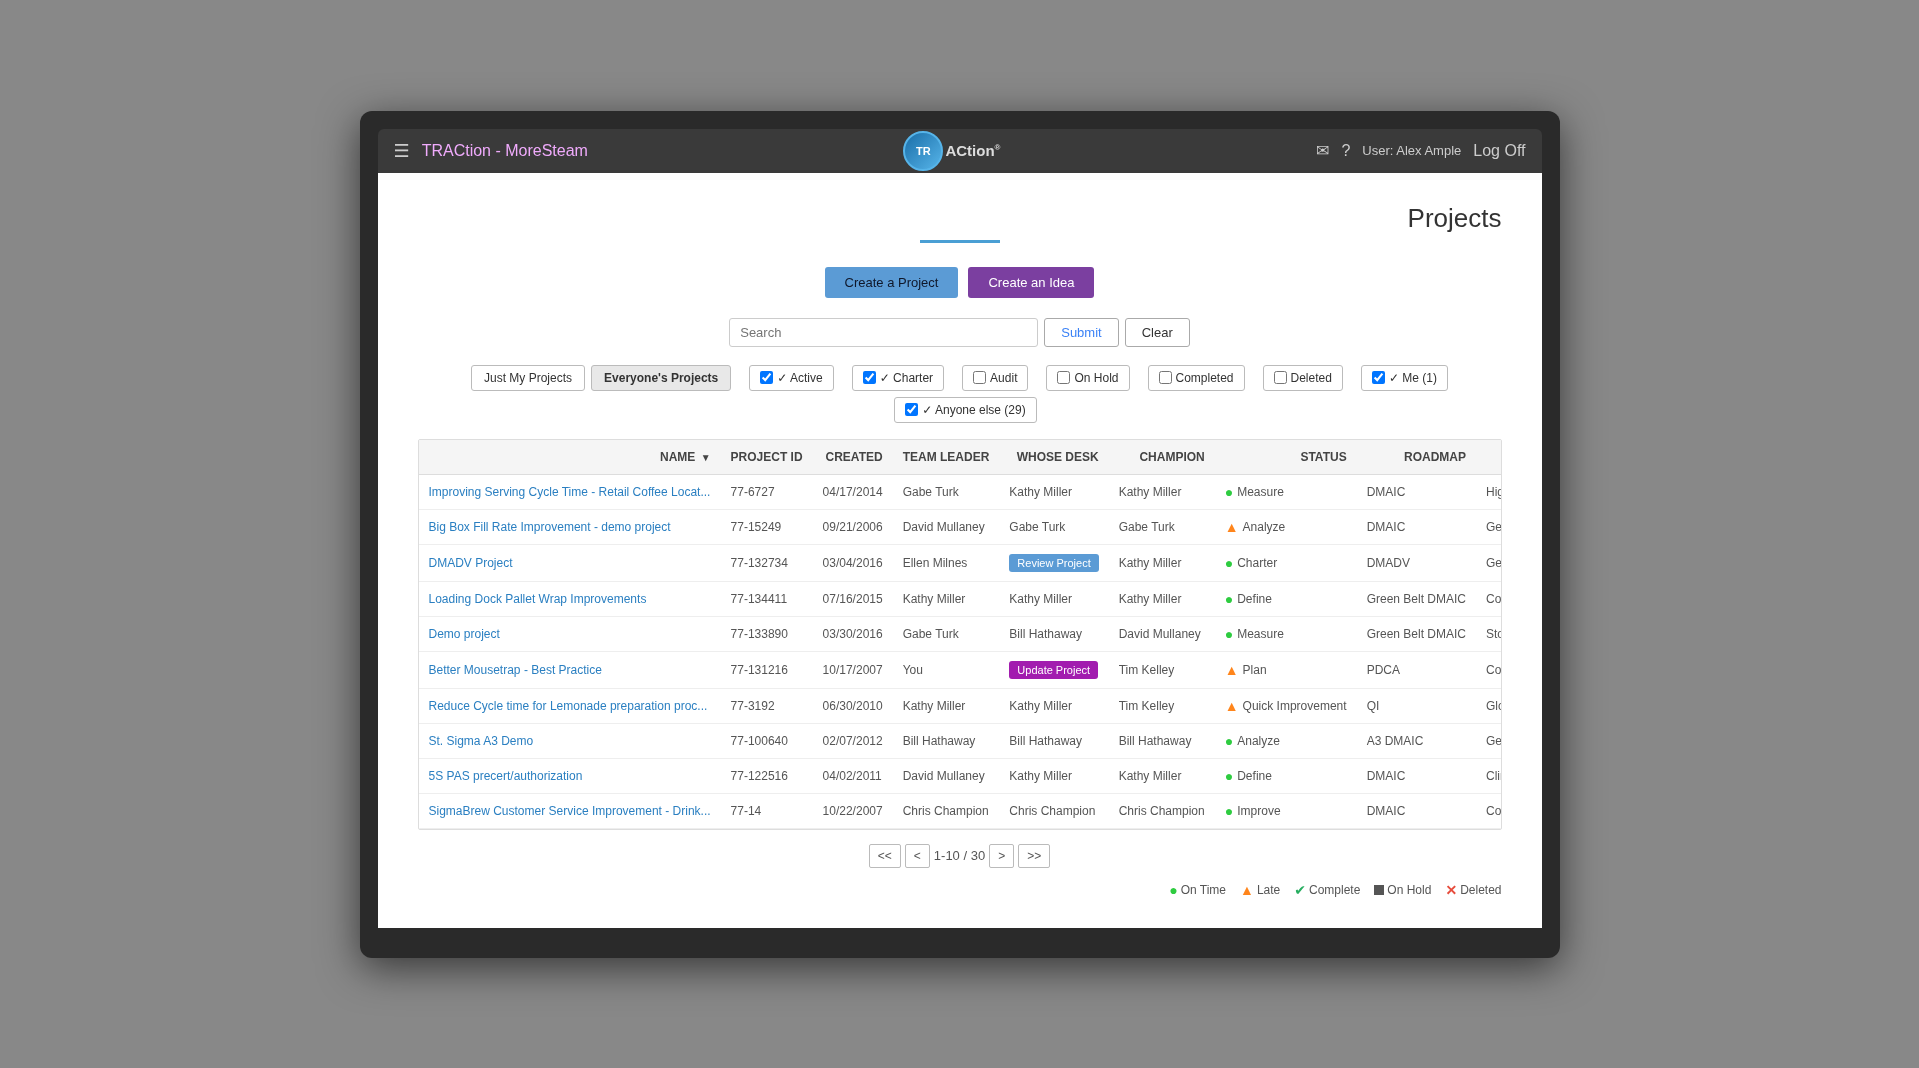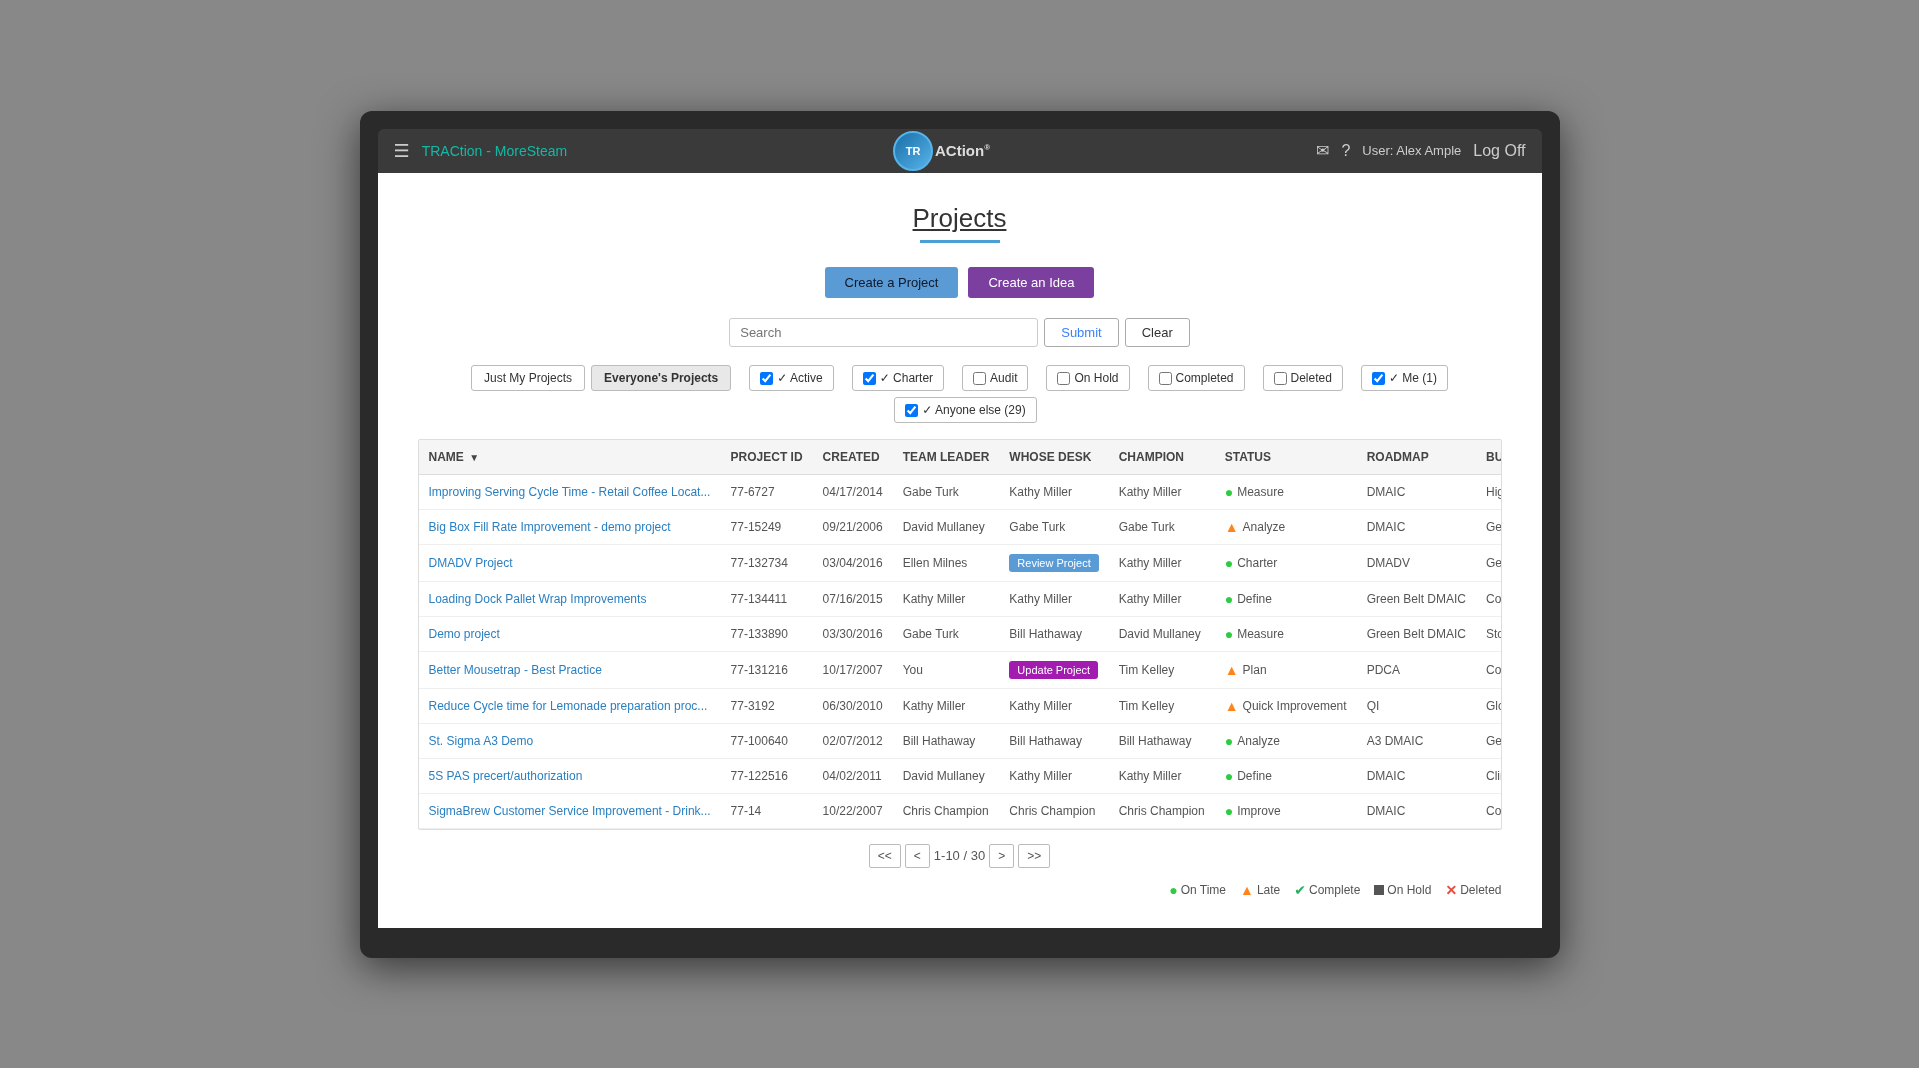--- a/index.html
+++ b/index.html
@@ -23,21 +23,21 @@
     .top-bar {
       background: #3a3a3a;
       border-radius: 6px 6px 0 0;
       display: flex;
       align-items: center;
       padding: 0 16px;
       height: 44px;
       color: #ccc;
     }
     .hamburger-icon { font-size: 18px; margin-right: 12px; cursor: pointer; }
-    .top-bar-title { font-size: 14px; color: #14b8a6; }
+    .top-bar-title { font-size: 16px; color: #f0abfc; }
     .top-bar-logo {
       margin: 0 auto;
       display: flex;
       align-items: center;
     }
     .logo-circle {
       width: 40px; height: 40px;
       background: linear-gradient(135deg, #1a6ea8, #56b4e9);
       border-radius: 50%;
       display: flex; align-items: center; justify-content: center;
@@ -45,26 +45,25 @@
       border: 2px solid #56b4e9;
     }
     .top-bar-right { display: flex; align-items: center; gap: 12px; color: #ccc; font-size: 13px; }
     .icon-btn { cursor: pointer; font-size: 16px; color: #ccc; }
     .main-content {
       background: white;
       padding: 30px 40px 30px 40px;
       min-height: 700px;
     }
     .page-title {
-      text-align: center;
+      text-align: right;
       font-size: 26px;
       font-weight: 300;
       color: #333;
       margin-bottom: 6px;
-      text-decoration: underline;
     }
     .title-underline {
       width: 80px;
       height: 3px;
       background: #4a9fd4;
       margin: 0 auto 24px auto;
     }
     .action-buttons {
       display: flex;
       justify-content: center;
@@ -136,42 +135,42 @@
       border-radius: 3px;
       cursor: pointer;
       font-size: 12px;
     }
     .filter-btn.active-tab {
       background: #e8e8e8;
       font-weight: bold;
     }
     .filter-check {
       display: flex;
-      align-items: flex-end;
+      align-items: center;
       gap: 4px;
       border: 1px solid #bbb;
       background: white;
       color: #333;
       padding: 5px 10px;
       border-radius: 3px;
       cursor: pointer;
       font-size: 12px;
       margin-left: 12px;
     }
     .filter-check input[type=checkbox] { cursor: pointer; }
     .table-container {
       border: 1px solid #ddd;
       border-radius: 2px;
       overflow: hidden;
       margin-bottom: 14px;
     }
     table { width: 100%; border-collapse: collapse; }
     thead tr { background: #f5f5f5; }
     thead th {
-      text-align: left;
+      text-align: right;
       padding: 10px 10px;
       font-size: 12px;
       font-weight: bold;
       color: #444;
       border-bottom: 1px solid #ddd;
       white-space: nowrap;
     }
     tbody tr { border-bottom: 1px solid #eee; }
     tbody td {
       padding: 9px 10px;

